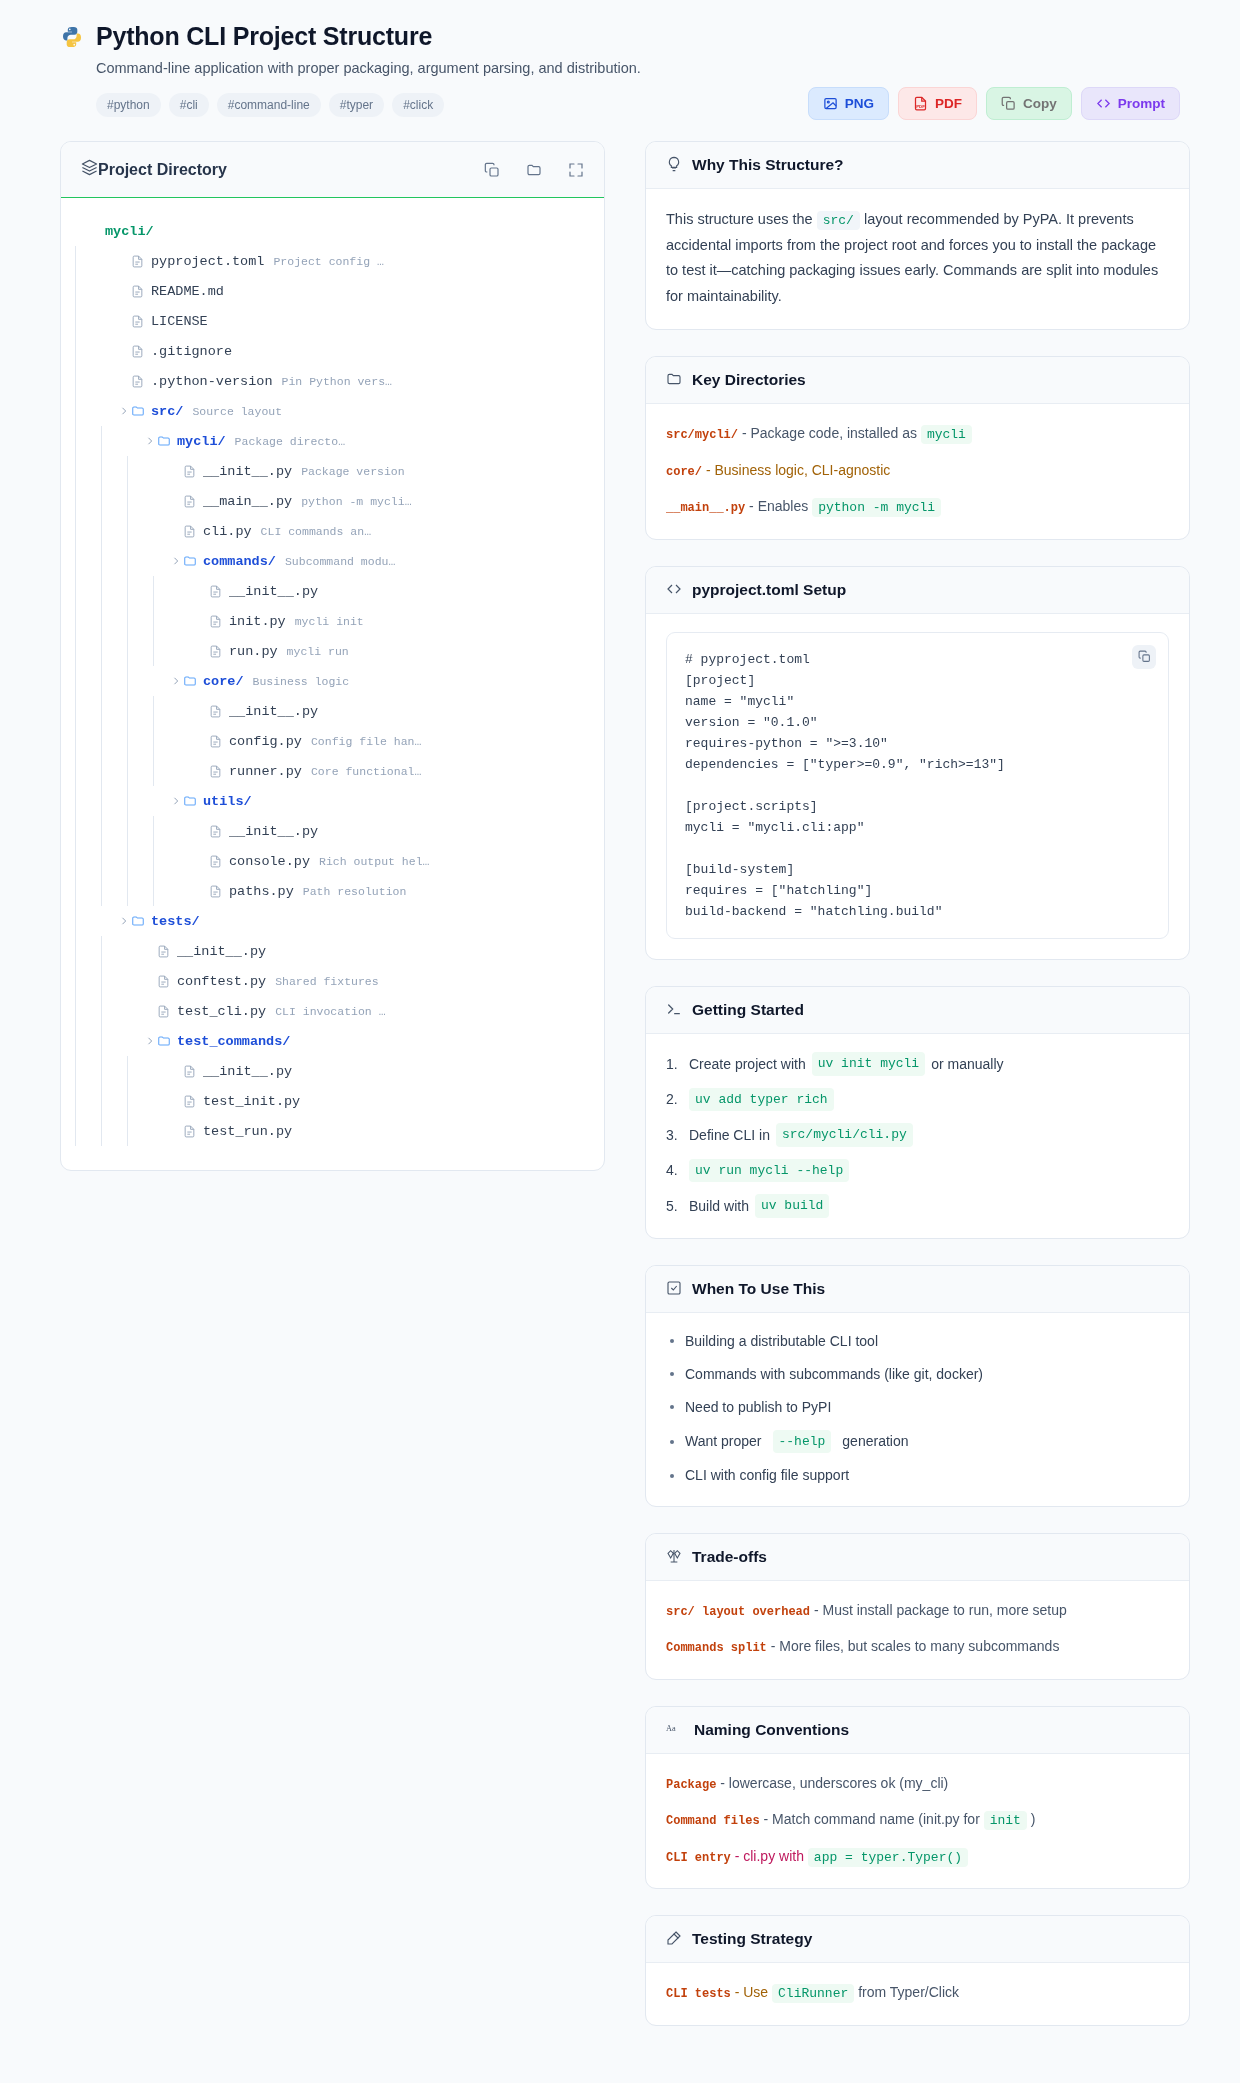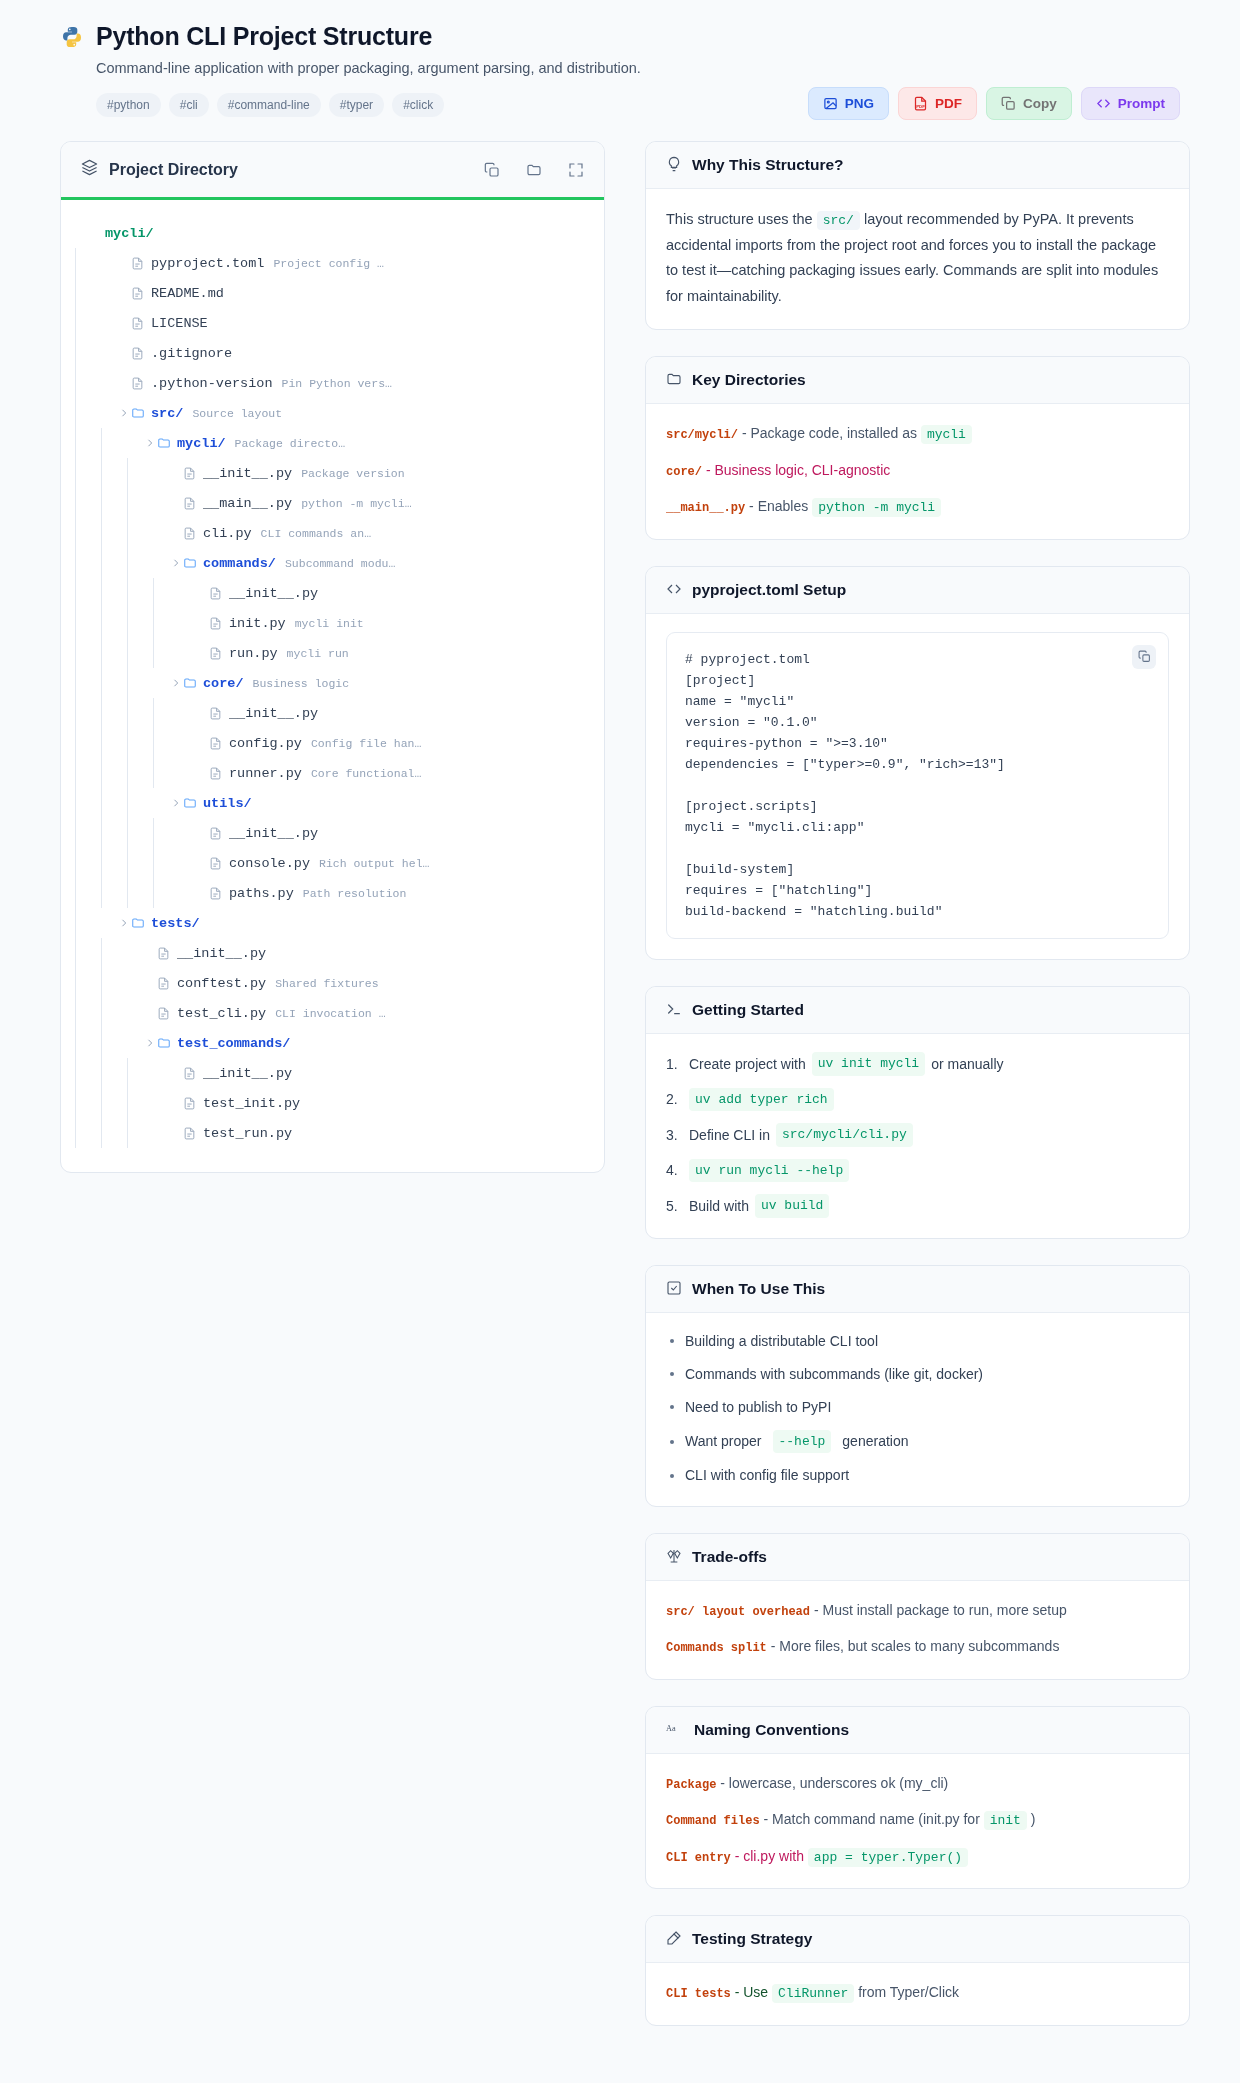--- a/index.html
+++ b/index.html
@@ -50,22 +50,22 @@
     display:flex; align-items:flex-start; gap:10px;
     padding:14px 20px; background:#f8fafc; border-bottom:1px solid #e8edf3;
   }
   .card-head .ttl { font-size:15.5px; font-weight:bold; color:#0f172a; }
   .card-head .ico { color:#475569; display:flex; align-items:center; }
   .card-body { padding:18px 20px 20px 20px; }
 
   
   .tree-card { margin-bottom:0; }
   .tree-head {
-    display:flex; align-items:center; gap:11px;
-    padding:17px 20px; background:#f8fafc; border-bottom:3px solid #22c55e;
+    display:flex; align-items:center; 
+    padding:17px 20px; background:#f8fafc; border-bottom:1px solid #22c55e;
   }
   .tree-head .ttl { font-size:16px; font-weight:bold; color:#27354b; }
   .tree-actions { margin-left:auto; display:flex; gap:26px; color:#64748b; }
   .tree-actions span { display:flex; cursor:pointer; }
   .tree-body { padding:18px 14px 24px 22px; }
 
   .trow { display:flex; align-items:center; height:30px; position:relative; }
   .twrap { position:relative; }
   .guide {
     position:absolute; top:0; bottom:0; width:1px; background:#e2e8f0;
@@ -632,21 +632,21 @@
       <div class="card-head">
         <span class="ico">
           <svg width="16" height="16" viewBox="0 0 24 24" fill="none" stroke="currentColor" stroke-width="1.7">
             <path d="M3 7a2 2 0 012-2h4l2 2h8a2 2 0 012 2v8a2 2 0 01-2 2H5a2 2 0 01-2-2z"></path>
           </svg>
         </span>
         <span class="ttl">Key Directories</span>
       </div>
       <div class="card-body kv-list" id="keydir-list">
           <div><b>src/mycli/</b> <span class="dash" style="color: rgb(71, 85, 105);"> - Package code, installed as</span> <code class="ic">mycli</code></div>
-          <div><b>core/</b> <span class="dash" style="color: #be185d; text-align: right;"> - Business logic, CLI-agnostic</span></div>
+          <div><b>core/</b> <span class="dash" style="color: #a16207; text-align: right;"> - Business logic, CLI-agnostic</span></div>
           <div><b>__main__.py</b> <span class="dash" style="color: rgb(71, 85, 105);"> - Enables</span> <code class="ic">python -m mycli</code></div>
         </div>
     </div>
 
     <div class="card">
       <div class="card-head">
         <span class="ico">
           <svg width="16" height="16" viewBox="0 0 24 24" fill="none" stroke="currentColor" stroke-width="1.8">
             <path d="M9 18l-6-6 6-6M15 6l6 6-6 6"></path>
           </svg>
@@ -791,18 +791,18 @@
       <div class="card-head">
         <span class="ico">
           <svg width="16" height="16" viewBox="0 0 24 24" fill="none" stroke="currentColor" stroke-width="1.7" stroke-linecap="round">
             <path d="M15 3l6 6L9 21H3v-6z"></path>
               <path d="M12 6l6 6"></path>
           </svg>
         </span>
         <span class="ttl">Testing Strategy</span>
       </div>
       <div class="card-body kv-list" id="testing-list">
-          <div><b>CLI tests</b> <span class="dash" style="color: #14532d;"> - Use</span> <code class="ic">CliRunner</code> <span>from Typer/Click</span></div>
+          <div><b>CLI tests</b> <span class="dash" style="color: #a16207;"> - Use</span> <code class="ic">CliRunner</code> <span>from Typer/Click</span></div>
         </div>
     </div>
 
   </div>
 </div>
 
 </body></html>

